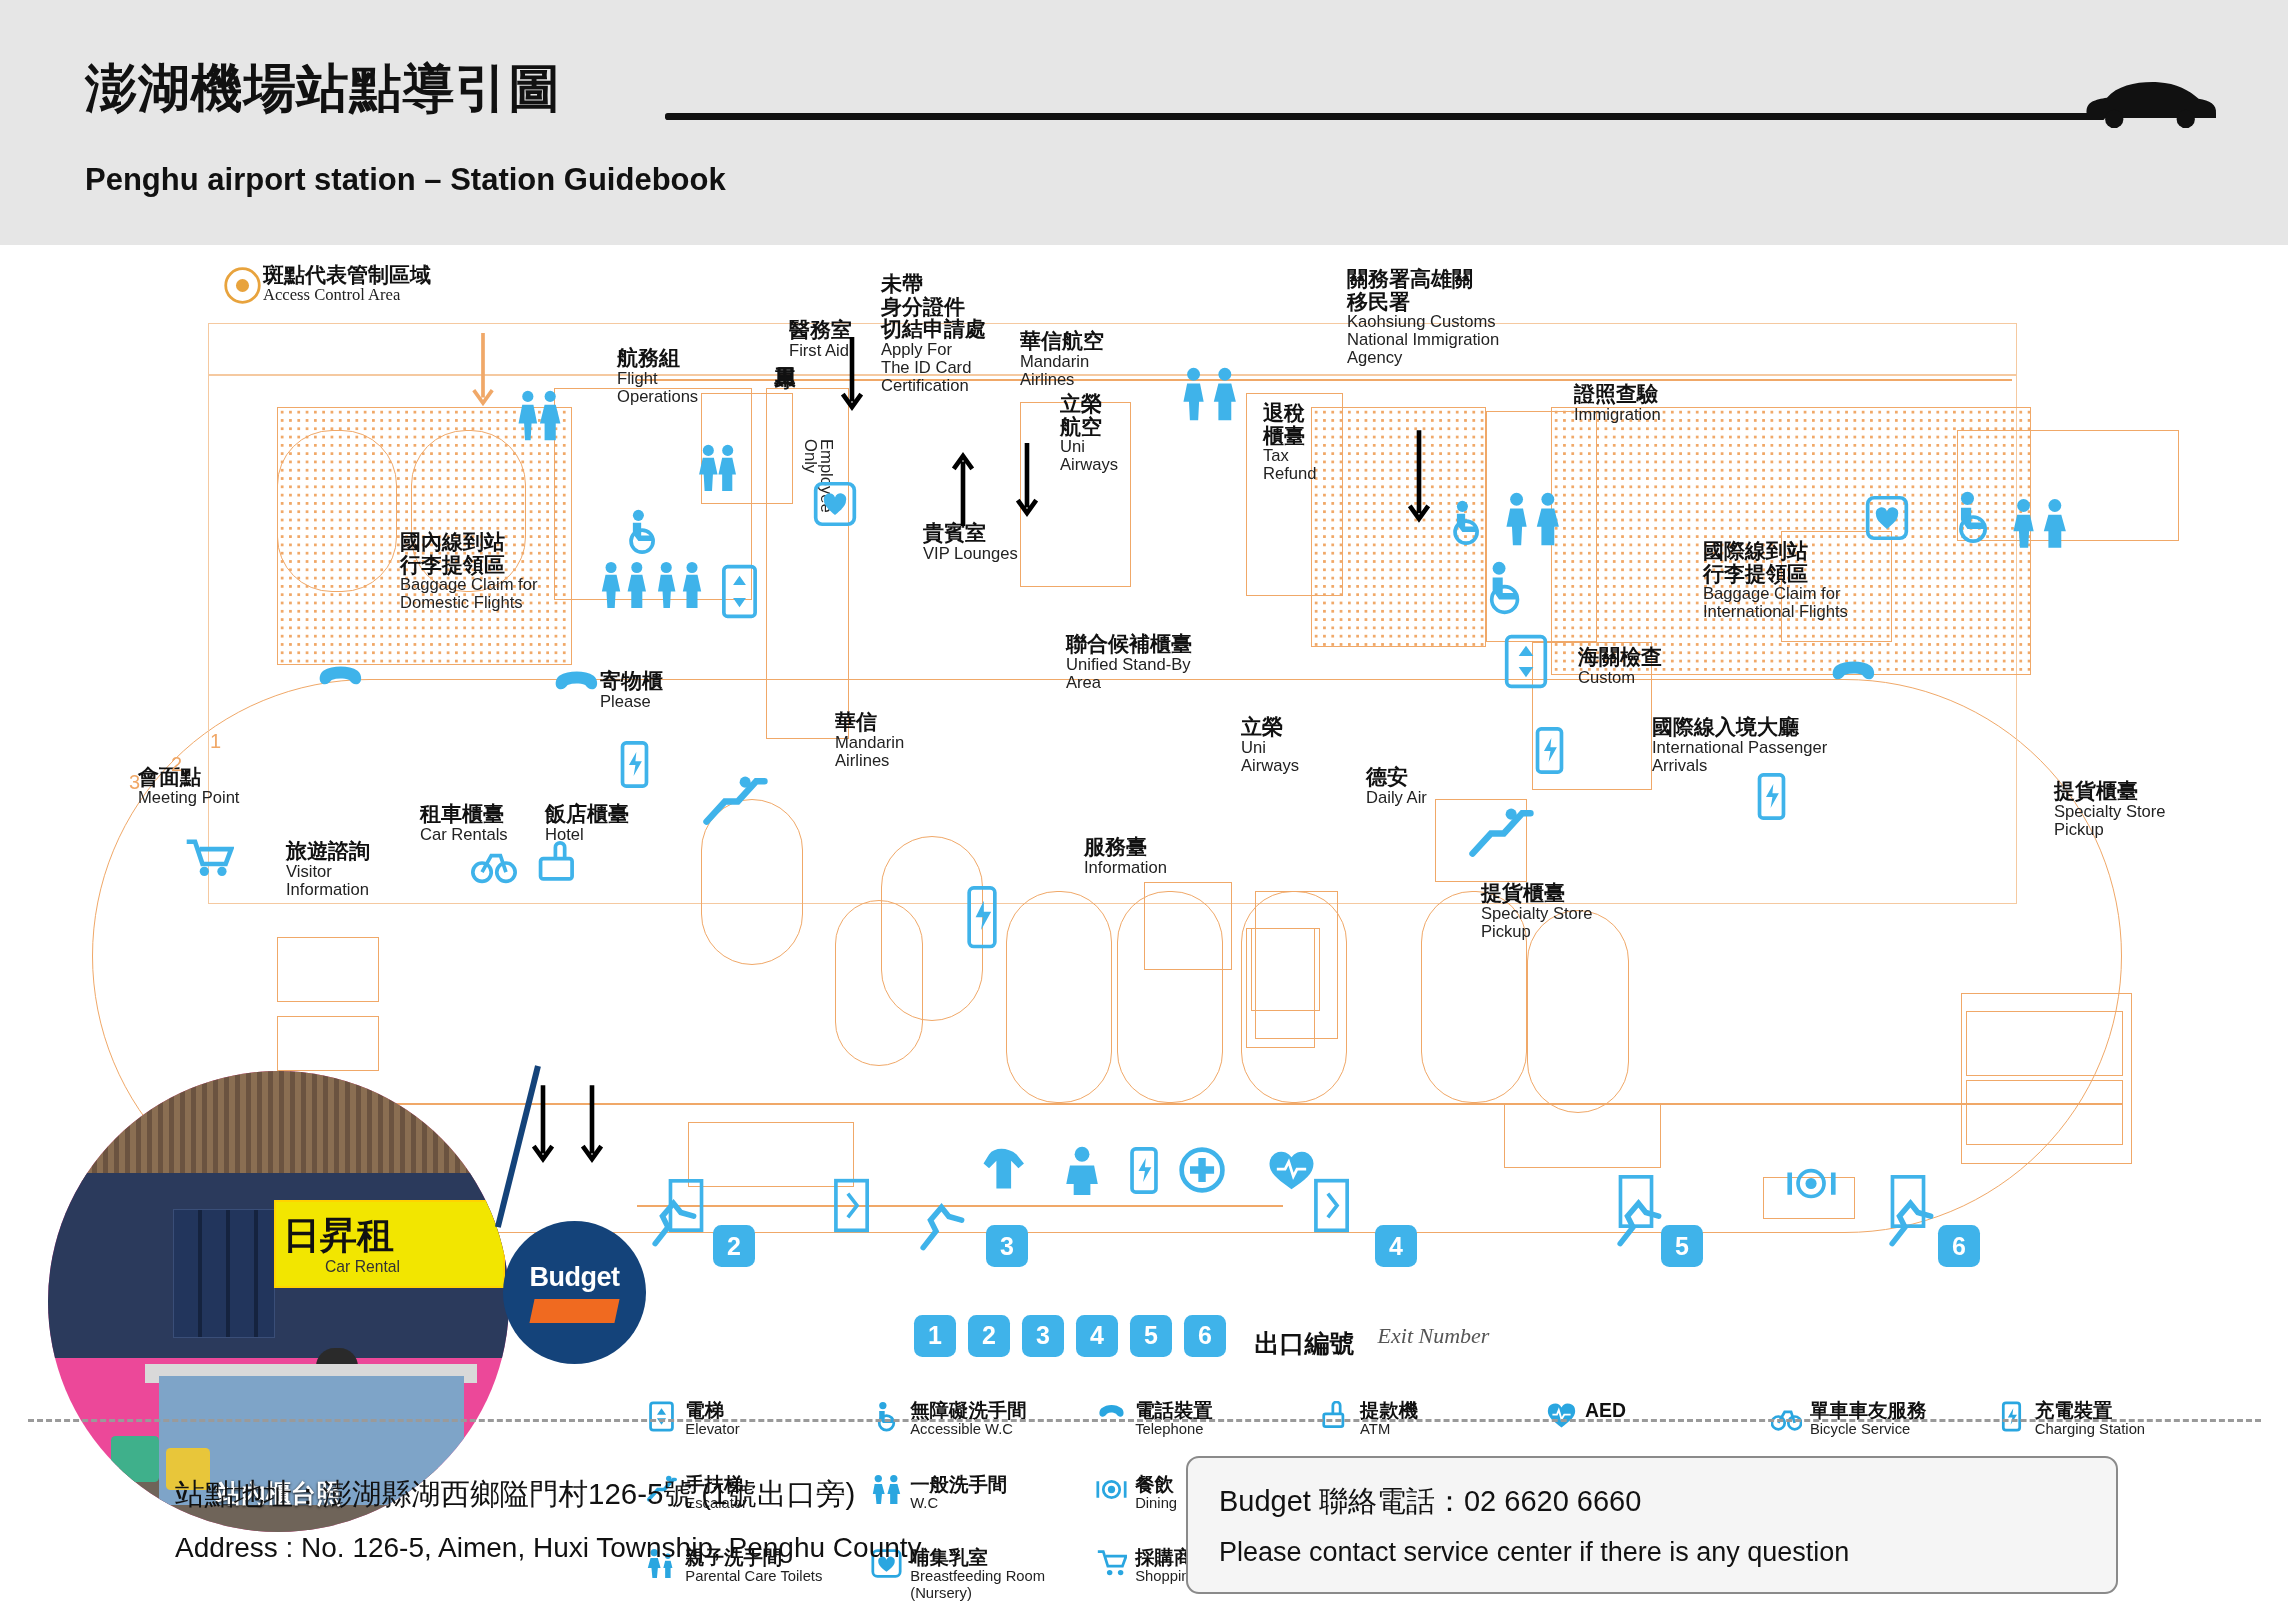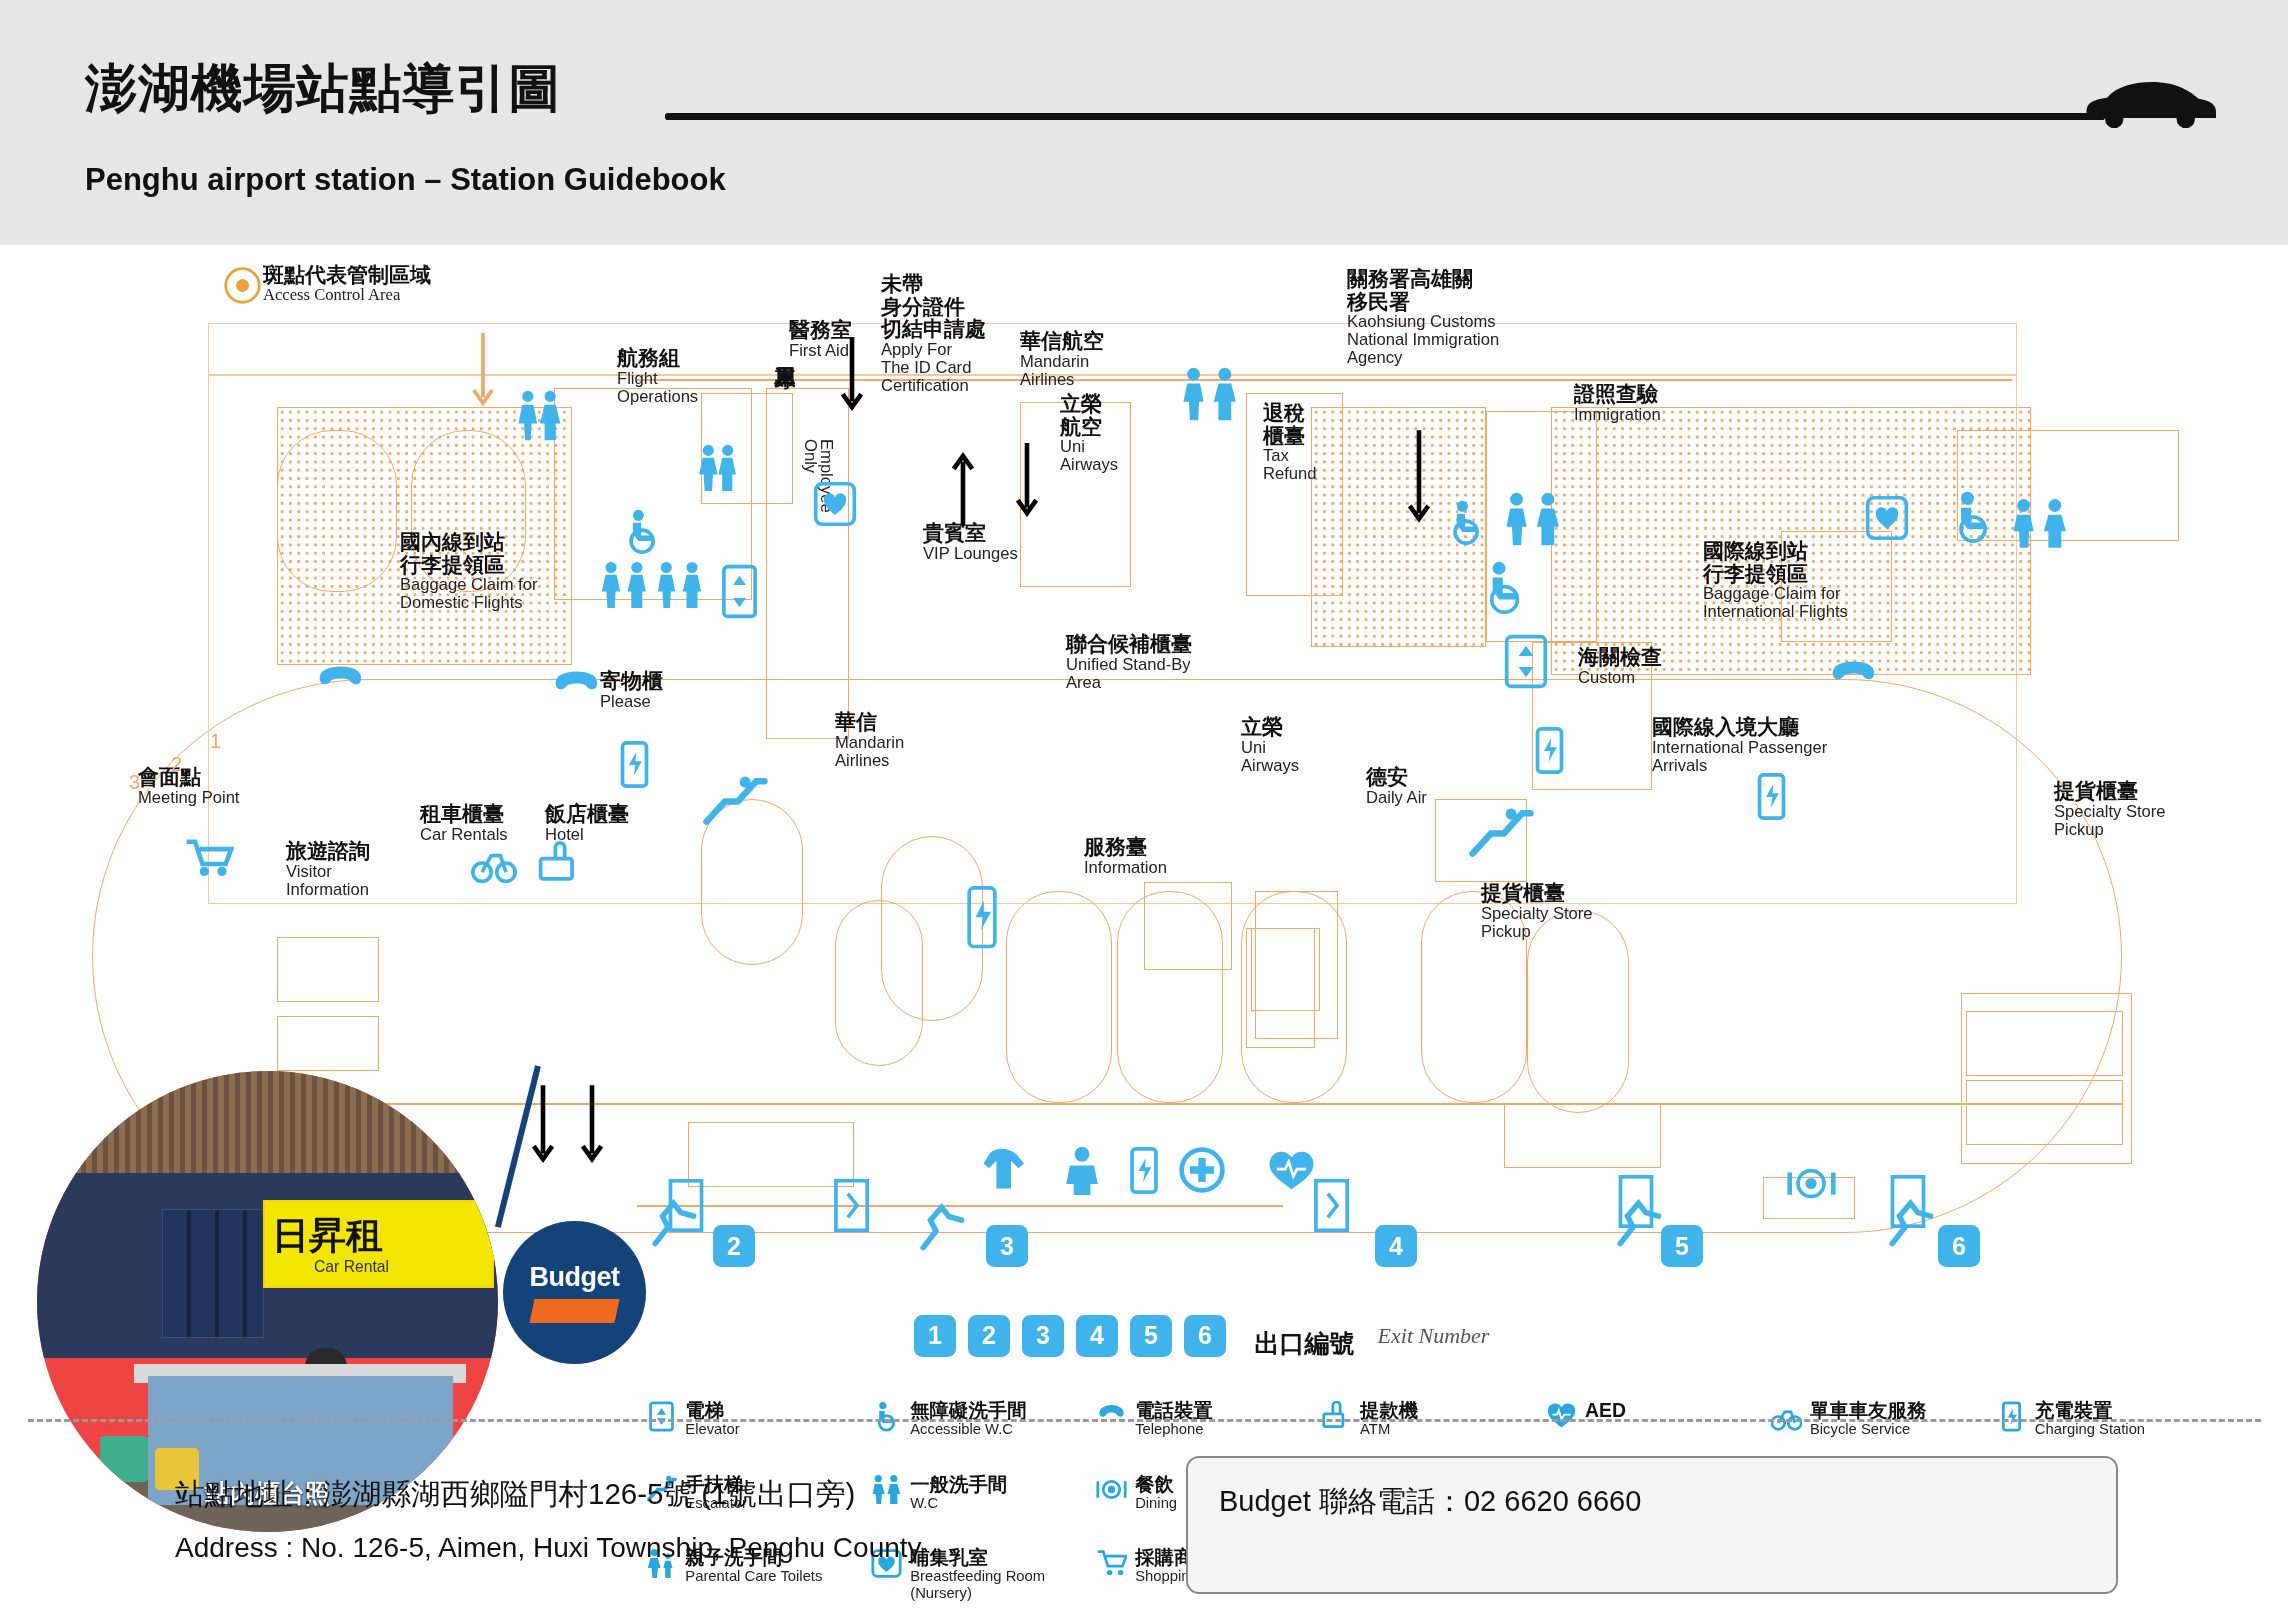--- a/index.html
+++ b/index.html
@@ -79,23 +79,23 @@
     grid-auto-rows: 68px;
     column-gap: 5.5px; row-gap: 5.5px;
   }
   .leg { display:flex; align-items:flex-start; gap:8.3px; }
   .leg .lic { width:31px; height:31px; flex:0 0 31px; color:#2aa6e0; margin-top:1.8px;}
   .leg .ltxt .lzh { display:block; font-size:19.4px; font-weight:600; color:#111; line-height:1.15; }
   .leg .ltxt .len { display:block; font-size:14.8px; color:#222; line-height:1.15; }
 
   
   #photo-circle {
-    position:absolute; left:37px; top:826px; width:461px; height:461px;
+    position:absolute; left:48px; top:826px; width:461px; height:461px;
     border-radius:50%; overflow:hidden; border:0;
-    background:#ef4444;
+    background:#ec4899;
   }
   #photo-ceiling { position:absolute; left:0; top:0; width:100%; height:111px;
     background:linear-gradient(#5b4636,#7a6047);
     background-image: repeating-linear-gradient(90deg,#6b5340 0 5.5px,#8a6e52 5.5px 11px);
   }
   #photo-wall { position:absolute; left:0; top:102px; width:100%; height:185px; background:#2b3a5c; }
   #photo-signboard {
     position:absolute; left:226px; top:129px; width:231px; height:88px;
     background:#f2e600; border:2.8px solid #ffd400;
   }
@@ -812,14 +812,15 @@
 
 <div id="divider"></div>
 
 <div id="footer-left">
   <div class="fl1">站點地址：澎湖縣湖西鄉隘門村126-5號 (1號出口旁)</div>
   <div class="fl2">Address : No. 126-5, Aimen, Huxi Township, Penghu County</div>
 </div>
 
 <div id="footer-box">
   <div class="fb1">Budget 聯絡電話：02 6620 6660</div>
+  <div class="fb2">Please contact service center if there is any question</div>
 </div>
 
 
 </body></html>

